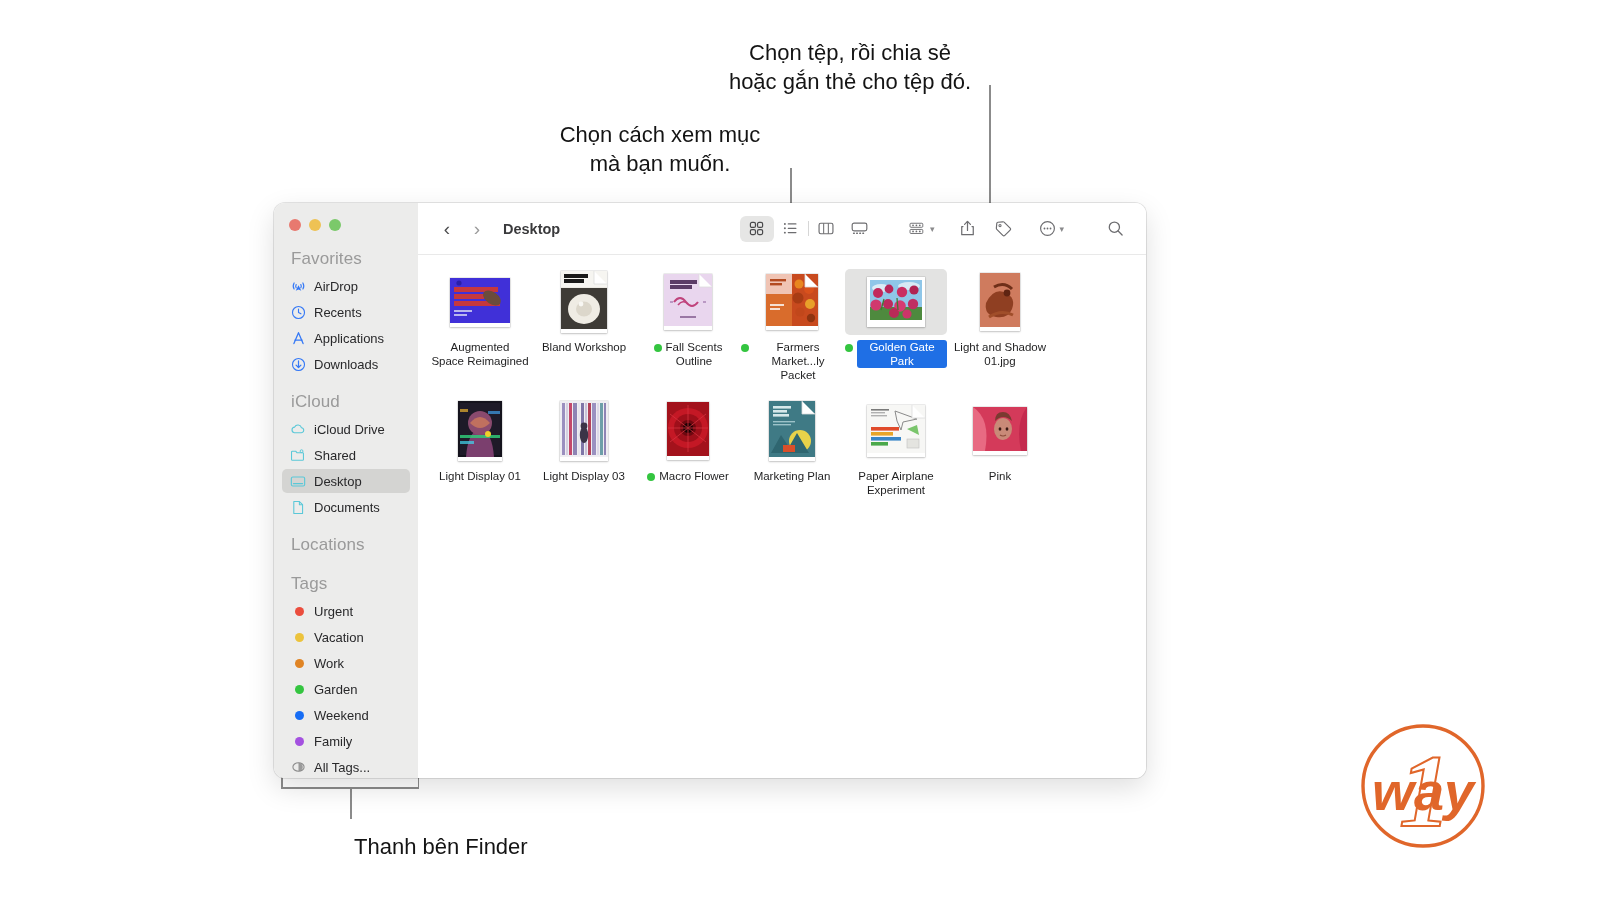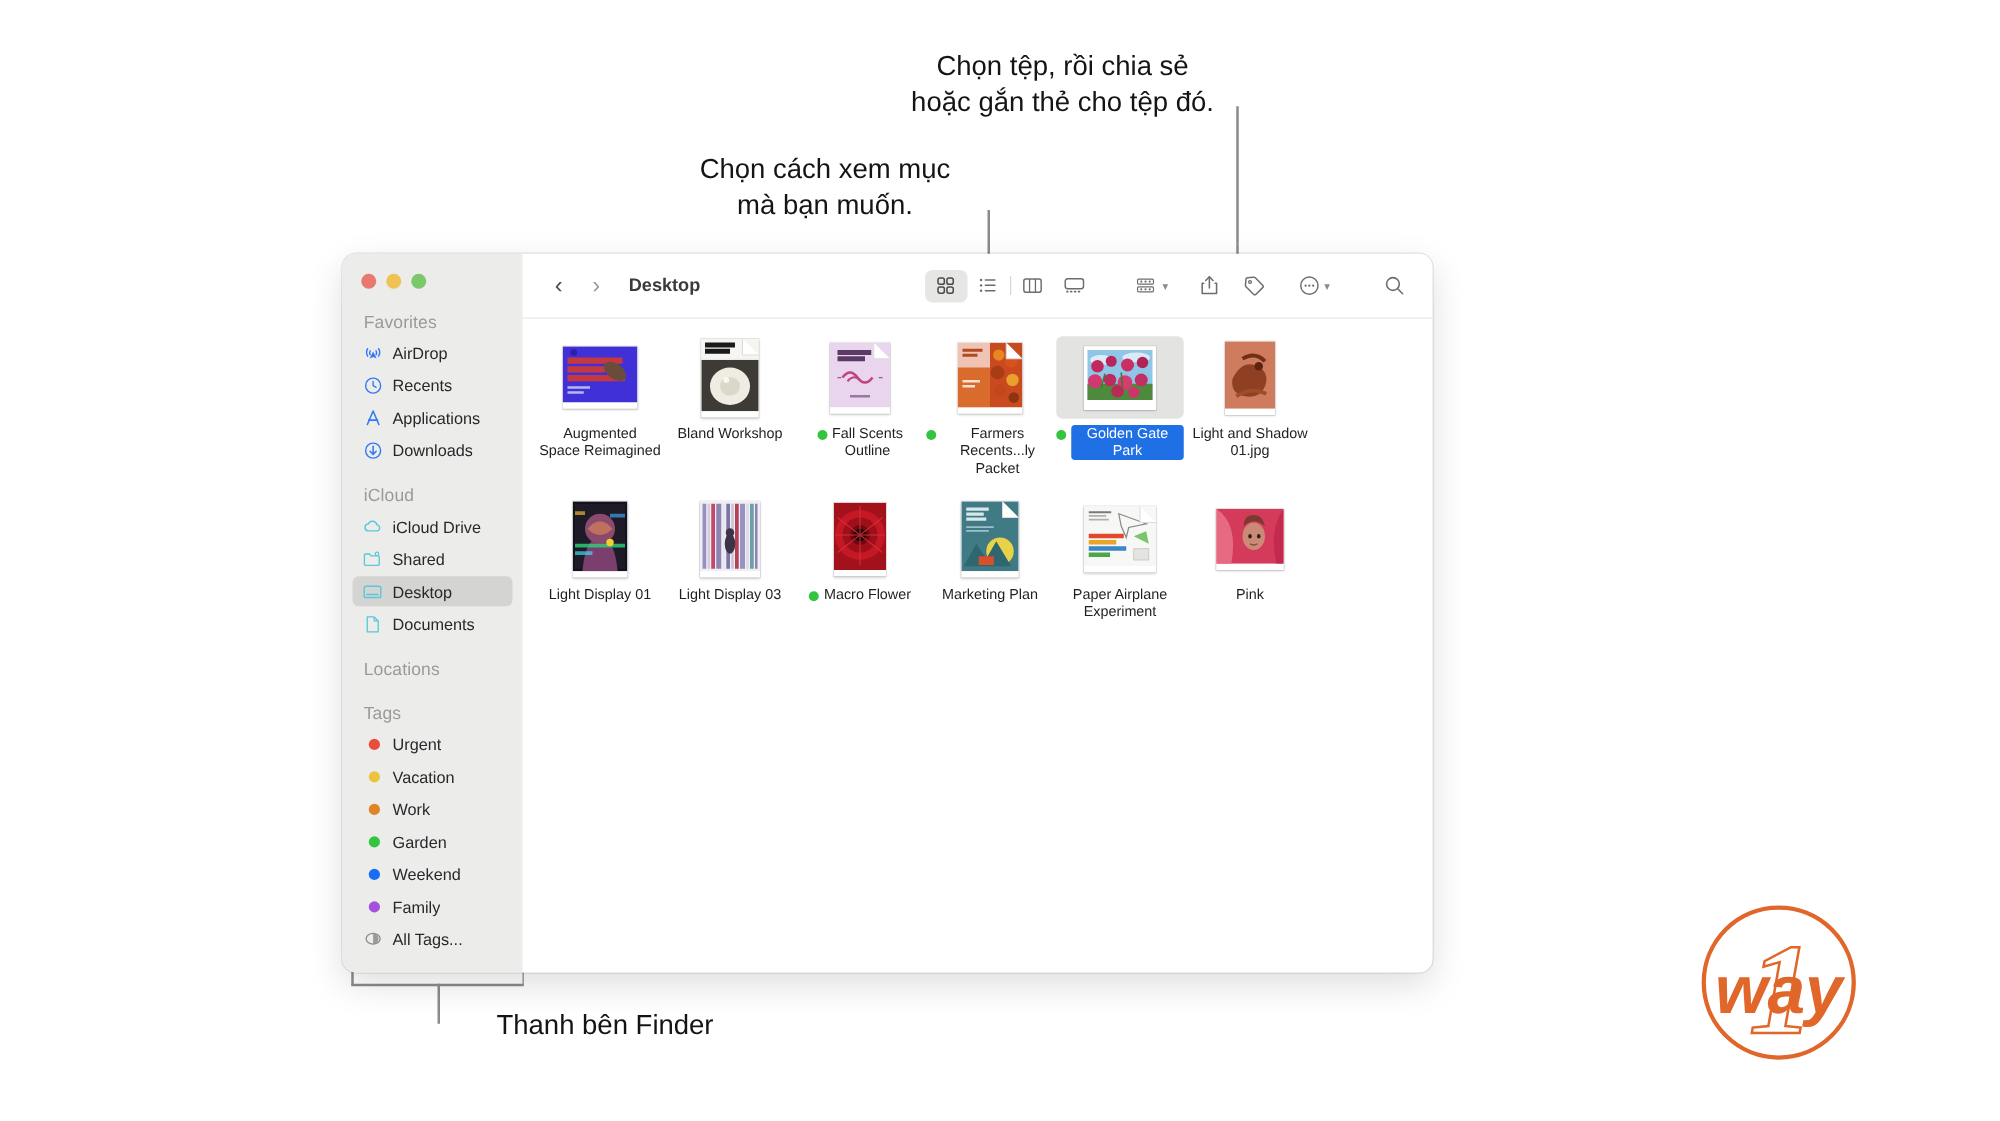--- a/index.html
+++ b/index.html
@@ -46,21 +46,21 @@
     flex: 0 0 144px;
     position: relative;
   }
   .traffic { display: flex; gap: 8px; padding: 2px 0 0 15px; margin-bottom: 18px; }
   .tl { width: 12px; height: 12px; border-radius: 50%; }
   .tl.red { background: #e8796f; }
   .tl.yellow { background: #eec254; }
   .tl.green { background: #7bc96a; }
 
   .sb-group-title {
-    font-size: 14px; color: #9a9a9a;
+    font-size: 17px; color: #9a9a9a;
     padding: 0 0 5px 17px; letter-spacing: 0.1px;
     font-weight: 400;
   }
   .sb-item {
     display: flex; align-items: center;
     height: 24px; margin: 0 8px 2px 8px;
     padding-left: 8px;
     border-radius: 5px;
     font-size: 13px; color: #28282a;
     gap: 8px;
@@ -152,21 +152,21 @@
 <body>
 
 <div id="stage">
 
   <div class="anno-text" style="left:520px; top:120px; width:280px;">Chọn cách xem mục
 mà bạn muốn.</div>
 
   <div class="anno-text" style="left:700px; top:38px; width:300px;">Chọn tệp, rồi chia sẻ
 hoặc gắn thẻ cho tệp đó.</div>
 
-  <div class="anno-text" style="left:354px; top:805px; width:260px; text-align:center;">Thanh bên Finder</div>
+  <div class="anno-text" style="left:354px; top:832px; width:260px; text-align:left;">Thanh bên Finder</div>
 
   <div class="leader vline" style="left:989px; top:85px; height:110px;"></div>
   <div class="leader hline" style="left:944px; top:210px; width:90px;"></div>
   <div class="leader vline" style="left:944px; top:210px; height:13px;"></div>
   <div class="leader vline" style="left:1032.5px; top:210px; height:13px;"></div>
   <div class="leader vline" style="left:989px; top:195px; height:16px;"></div>
 
   <div class="leader vline" style="left:790px; top:168px; height:42px;"></div>
   <div class="leader hline" style="left:712px; top:210px; width:157px;"></div>
   <div class="leader vline" style="left:712px; top:210px; height:13px;"></div>
@@ -495,21 +495,21 @@
         <circle cx="44" cy="30" r="5" fill="#e8a02a"></circle>
         <circle cx="34" cy="38" r="4.6" fill="#c1471b"></circle>
         <circle cx="45" cy="44" r="4.2" fill="#8f3410"></circle>
      <path d="M39 0 L52 13 L39 13 Z" fill="#ffffff"></path>
      <path d="M39 0 L39 13 L52 13" fill="none" stroke="#dcdcdc" stroke-width="0.8"></path>
                 </svg></div>
             </div>
             <div class="label-row">
               <span class="fdot" style="background: rgb(52, 197, 64);"></span>
               <span class="fname">Farmers
-Recents...ly Packet</span>
+Market...ly Packet</span>
             </div>
           </div>
           <div class="file selected">
             <div class="thumb-wrap sel">
               <div class="thumb"><svg width="58" height="46" viewBox="0 0 58 46">
         <rect width="58" height="46" fill="#ffffff"></rect>
         <rect x="3" y="3" width="52" height="40" fill="#8fc6e8"></rect>
         <ellipse cx="14" cy="11" rx="9" ry="4" fill="#e8f2f8" opacity="0.85"></ellipse>
         <ellipse cx="42" cy="9" rx="11" ry="4" fill="#e8f2f8" opacity="0.8"></ellipse>
         <rect x="3" y="30" width="52" height="13" fill="#4e8a3e"></rect>

